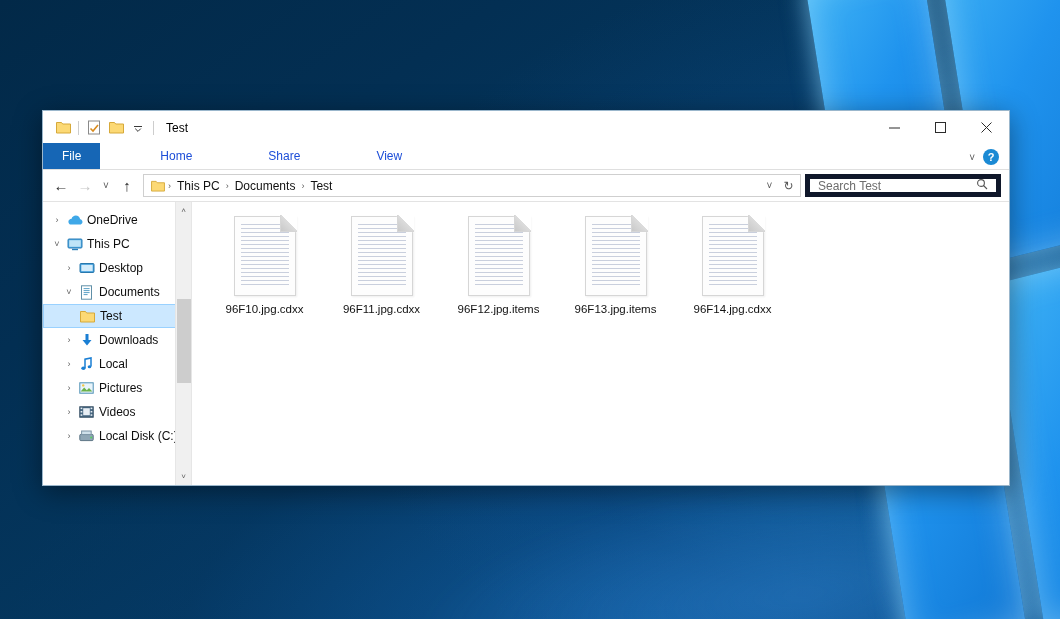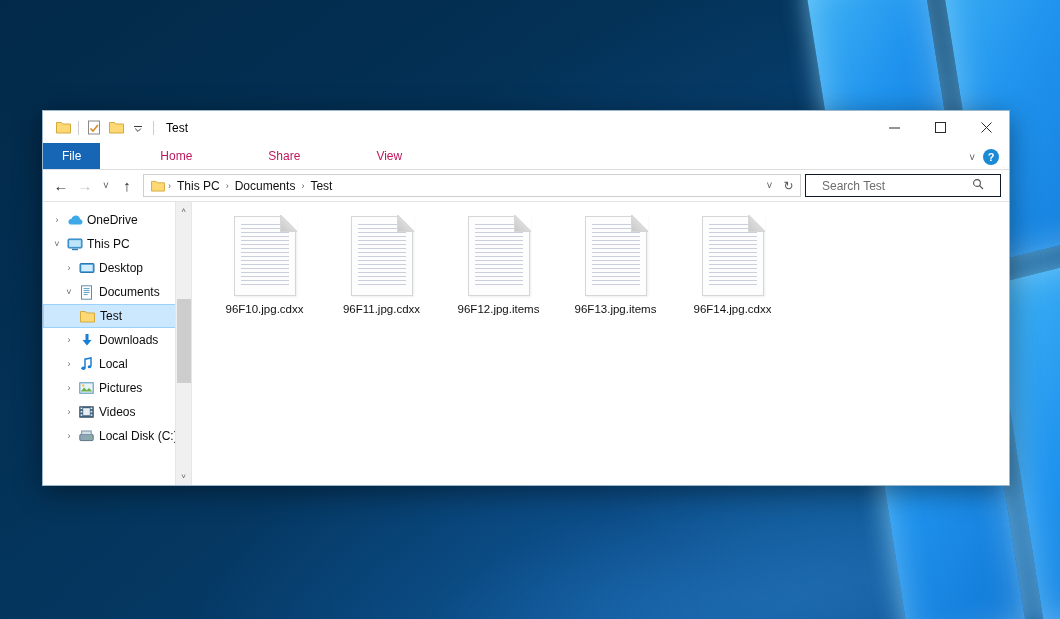--- a/index.html
+++ b/index.html
@@ -73,21 +73,21 @@
     justify-content: center; color: #2b2b2b;
   }
 
   
   .ribbon {
     height: 26px; display: flex; align-items: flex-end;
     border-bottom: 1px solid #dfdfdf; background: #ffffff; position: relative; gap: 44px;
   }
   .tab {
     display: flex; align-items: center; padding: 0 16px; font-size: 12px;
-    color: #be185d; height: 26px;
+    color: #1d4ed8; height: 26px;
   }
   .tab.file { background: #1666b5; color: #fff; padding: 0 19px; }
   .ribbon-right {
     position: absolute; right: 4px; top: 0; height: 26px;
     display: flex; align-items: center; gap: 8px; padding-right: 6px;
   }
   .help-ic {
     width: 16px; height: 16px; border-radius: 50%;
     background: #1b8ad4; color: #fff; font-size: 11px; font-weight: bold;
     display: flex; align-items: center; justify-content: center;
@@ -107,22 +107,22 @@
   .crumbbox {
     flex: 1; height: 23px; border: 1px solid #cfcfcf; background: #fff;
     display: flex; align-items: center; padding: 0 2px 0 5px;
     margin-left: 4px; margin-right: 4px; overflow: hidden;
   }
   .crumb { font-size: 12px; color: #111; padding: 0 5px; white-space: nowrap; }
   .chev { color: #5a5a5a; font-size: 9px; padding: 0 1px; }
   .crumb-right { margin-left: auto; display: flex; align-items: center; }
   .crumb-ic { width: 19px; text-align: center; color: #555; font-size: 10px; }
   .searchbox {
-    width: 196px; height: 23px; border: 1px solid #0f172a; background: #fff;
-    display: flex; align-items: center; padding: 0 16px;
+    width: 196px; height: 23px; border: 5px solid #0f172a; background: #fff;
+    display: flex; align-items: center; padding: 0 8px;
   }
   .search-ph { flex: 1; font-size: 12px; color: #6d6d6d; }
 
   
   .body { flex: 1; display: flex; border-top: 1px solid #e3e3e3; min-height: 0; }
 
   
   .sidebar {
     width: 149px; background: #fff; border-right: 1px solid #e6e6e6;
     position: relative; overflow: hidden; flex-shrink: 0;

